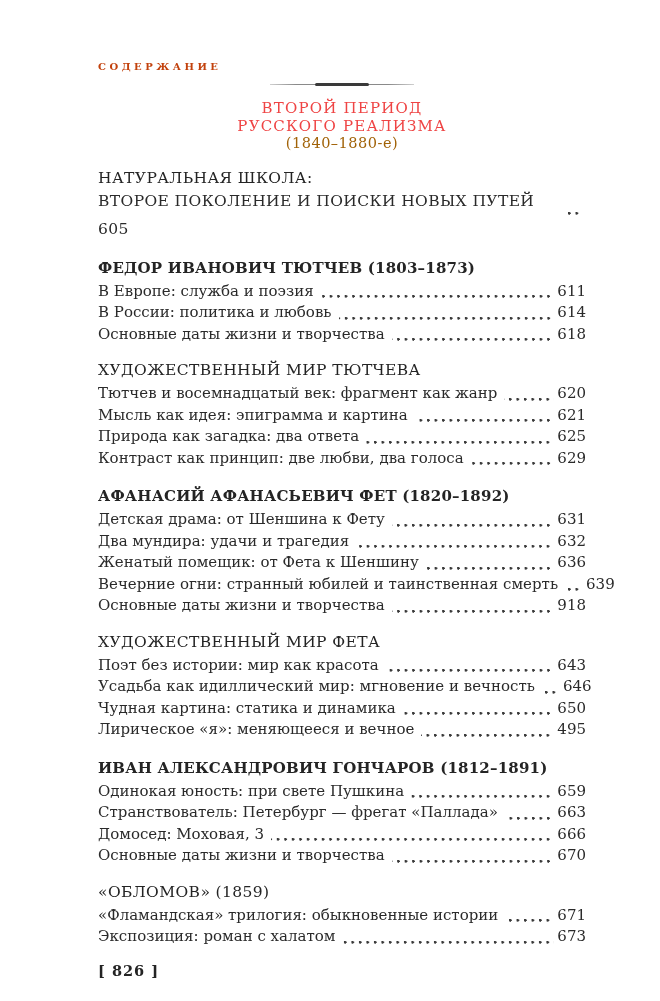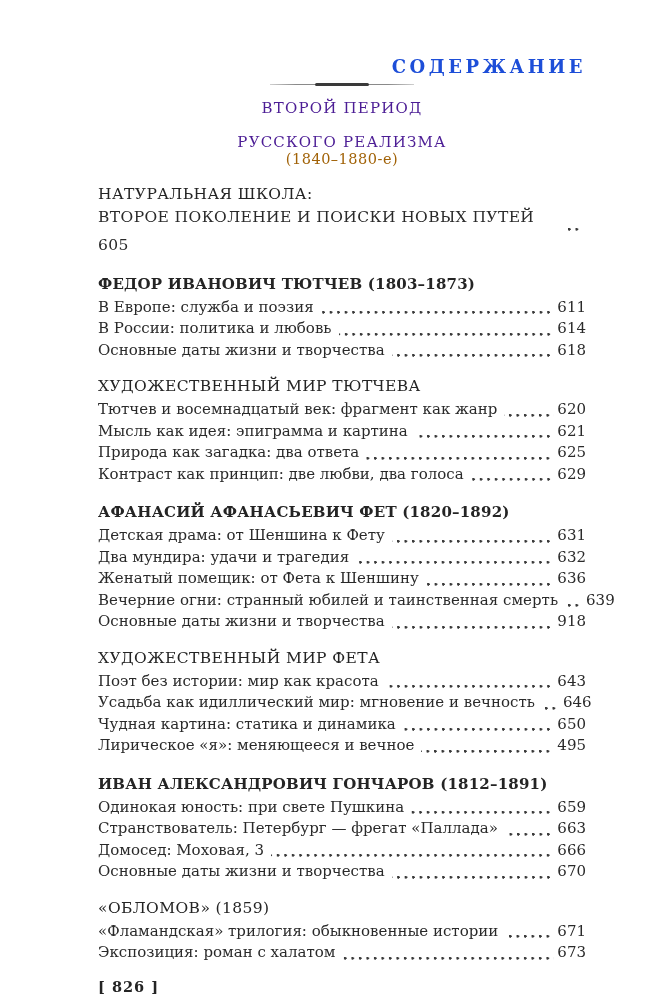--- a/index.html
+++ b/index.html
@@ -7,43 +7,43 @@
     position: relative;
     width: 660px; height: 1001px;
     background: #ffffff;
     overflow: hidden;
     font-family: "DejaVu Serif", "Liberation Serif", serif;
     color: #262626;
     box-sizing: border-box;
     padding: 58px 74px 0 98px;
   }
   .doc-title {
-    text-align: right;
+    text-align: left;
     font-weight: bold;
-    font-size: 18px;
+    font-size: 10px;
     line-height: 17px;
     letter-spacing: 3.5px;
-    color: #1d4ed8;
+    color: #c2410c;
   }
   .divider { position: relative; width: 144px; height: 3px; margin: 8px auto 0 auto; }
   .divider .thin {
     position: absolute; left: 0; right: 0; top: 1px; height: 1px;
     background: linear-gradient(to right, #cfcfcf, #8a8a8a 18%, #8a8a8a 82%, #cfcfcf);
   }
   .divider .thick {
     position: absolute; left: 50%; top: 0; width: 54px; height: 3px;
     transform: translateX(-50%);
     background: #3a3a3a; border-radius: 1.5px;
   }
   .part-title {
     margin-top: 14px;
     text-align: center;
     font-size: 15px; line-height: 17.5px;
     letter-spacing: 1.2px;
-    color: #4c1d95;
+    color: #ef4444;
   }
   .part-subtitle {
     text-align: center;
     font-size: 14.5px; line-height: 17.5px;
     letter-spacing: 0.5px;
     color: #a16207;
   }
   .toc-section { margin: 0; }
   .toc-section.plain { margin-top: 15px; }
   .toc-section.author { margin-top: 17px; }
@@ -83,21 +83,21 @@
 <div class="page">
 
   <div class="doc-title">СОДЕРЖАНИЕ</div>
 
   <div class="divider">
     <span class="thin"></span>
     <span class="thick"></span>
   </div>
 
   <div class="part-title">ВТОРОЙ ПЕРИОД</div>
-  <div class="part-title" style="margin-top:16px">РУССКОГО РЕАЛИЗМА</div>
+  <div class="part-title" style="margin-top:0">РУССКОГО РЕАЛИЗМА</div>
   <div class="part-subtitle">(1840–1880-е)</div>
 
   <div id="toc-root">
       <section class="toc-section plain">
       <div class="sec-headings">
           <div class="sec-heading">НАТУРАЛЬНАЯ ШКОЛА:</div>
         </div>
       <div class="sec-rows">
           <div class="toc-row caps-row">
       <span class="toc-title">ВТОРОЕ ПОКОЛЕНИЕ И ПОИСКИ НОВЫХ ПУТЕЙ</span>

